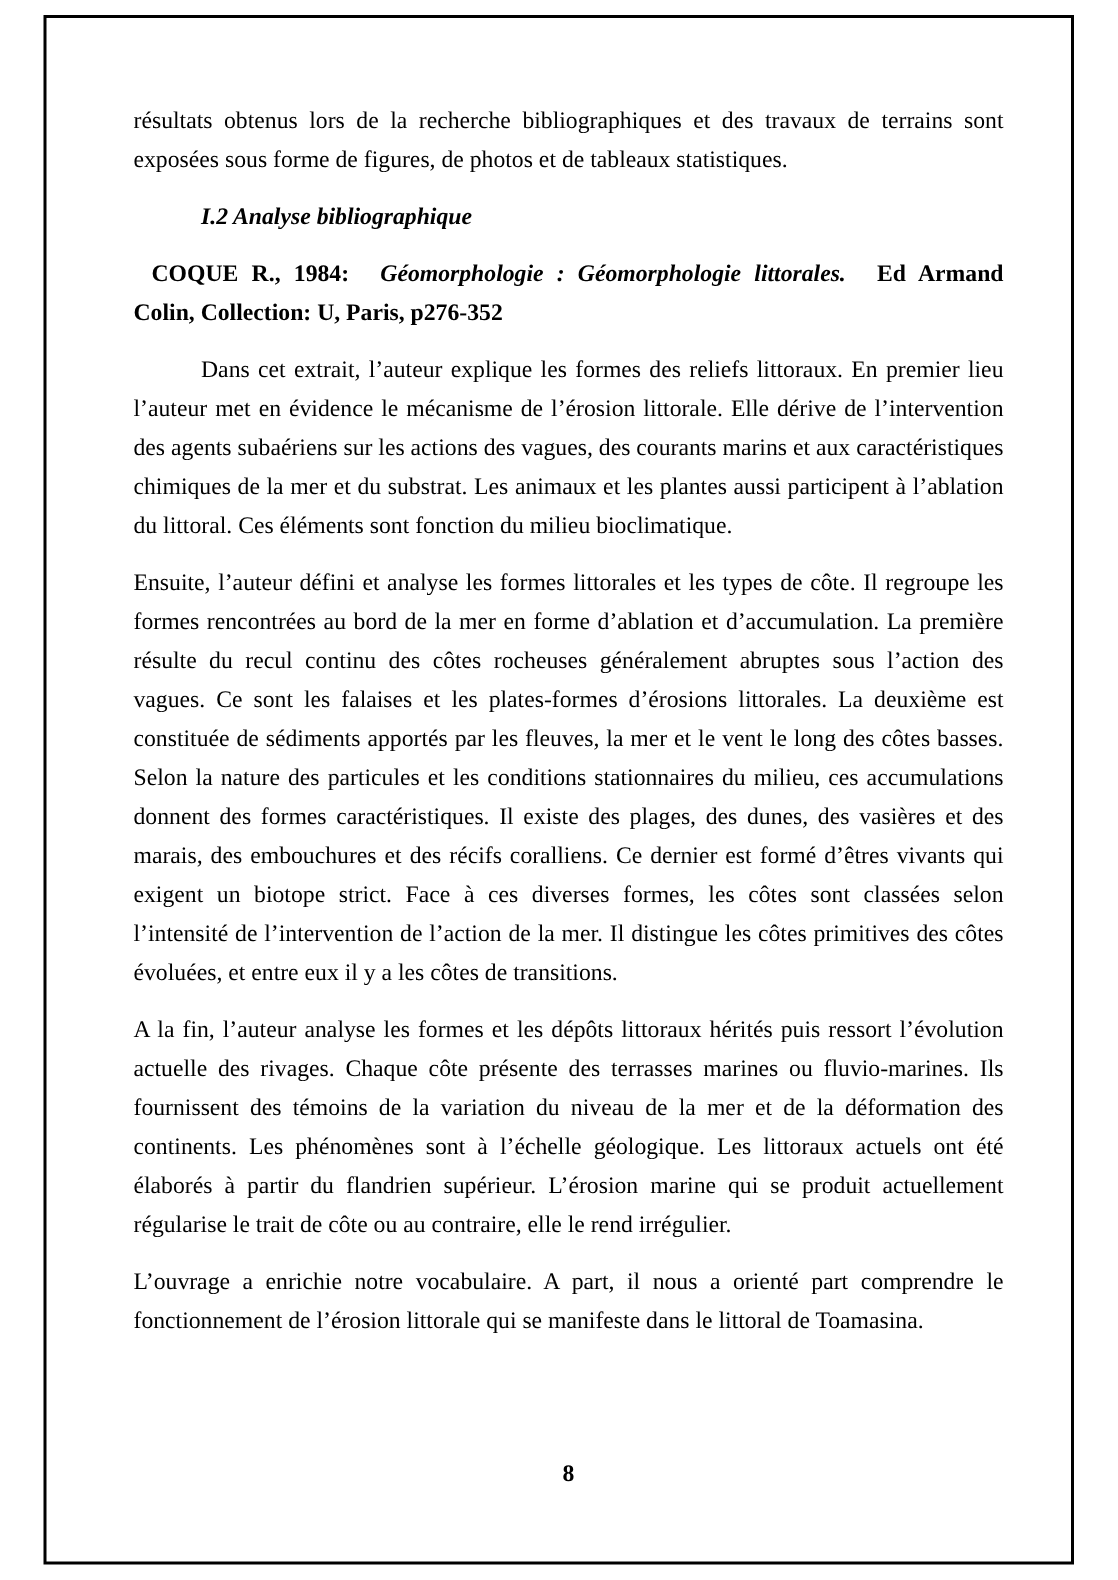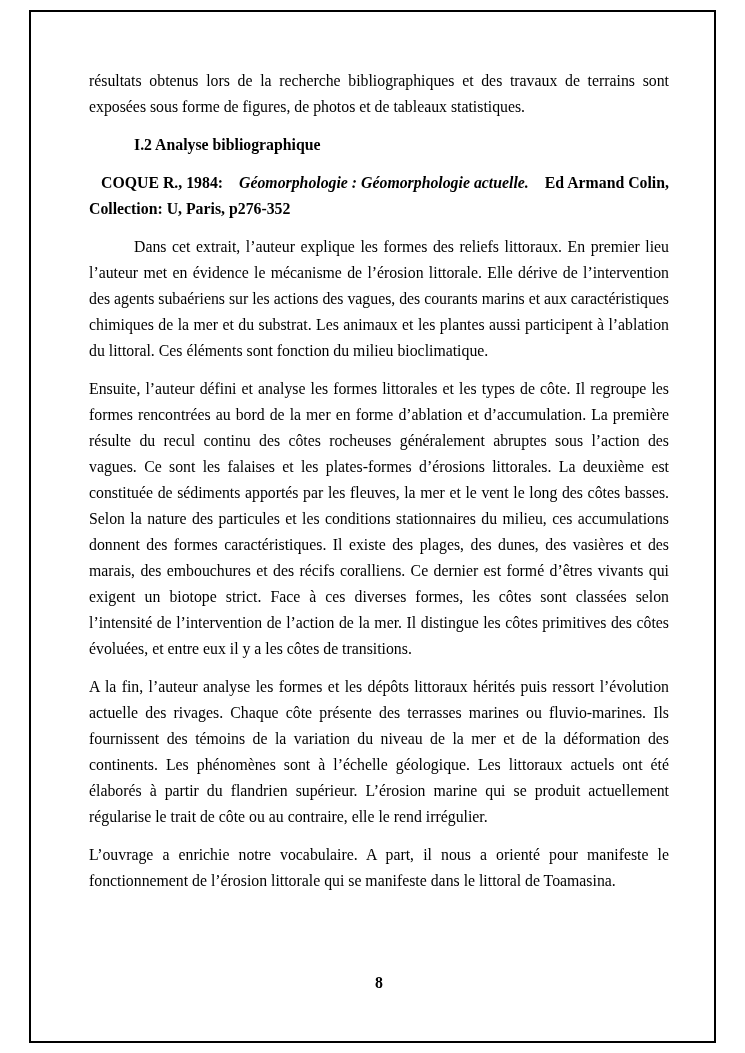--- a/index.html
+++ b/index.html
@@ -30,20 +30,21 @@
     line-height: 26px;
   }
   .content p {
     text-align: justify;
     margin-bottom: 12px;
   }
   .indent { text-indent: 45px; }
   .heading {
     font-weight: bold;
     text-align: left;
+    font-style: italic;
   }
   .reference { font-weight: bold; }
   .italic { font-style: italic; }
   .bold { font-weight: bold; margin-left: 12px; }
   .page-number {
     position: absolute;
     left: 58px;
     top: 962px;
     width: 580px;
     text-align: center;
@@ -55,26 +56,26 @@
 <body>
 
 <div class="page-frame">
   <div class="content">
 
     <p>résultats obtenus lors de la recherche bibliographiques et des travaux de terrains sont exposées sous forme de figures, de photos et de tableaux statistiques.</p>
 
     <p class="heading indent">I.2 Analyse bibliographique</p>
 
 
-    <p class="reference"><span class="bold">COQUE R., 1984: </span><span class="bold italic">Géomorphologie : Géomorphologie actuelle.</span><span class="bold"> Ed Armand Colin, Collection: U, Paris, p276-352</span></p>
+    <p class="reference"><span class="bold">COQUE R., 1984: </span><span class="bold italic">Géomorphologie : Géomorphologie littorales.</span><span class="bold"> Ed Armand Colin, Collection: U, Paris, p276-352</span></p>
 
     <p class="indent">Dans cet extrait, l’auteur explique  les formes des reliefs littoraux. En premier lieu l’auteur met en évidence le mécanisme de l’érosion littorale. Elle dérive de l’intervention des agents subaériens sur les actions des vagues, des courants marins et aux caractéristiques chimiques de la mer et du substrat. Les animaux et les plantes aussi participent à l’ablation du littoral. Ces éléments sont fonction du milieu bioclimatique.</p>
 
     <p>Ensuite, l’auteur défini et analyse les formes littorales et les types de côte. Il regroupe les formes rencontrées au bord de la mer en forme d’ablation et d’accumulation. La première résulte du recul continu des côtes rocheuses généralement abruptes sous l’action des vagues. Ce sont les falaises et les plates-formes d’érosions littorales. La deuxième est constituée de sédiments apportés par les fleuves, la mer et le vent le long des côtes basses. Selon la nature des particules et les conditions stationnaires du milieu, ces accumulations donnent des formes caractéristiques. Il existe des plages, des dunes, des vasières et des marais, des embouchures et des récifs coralliens. Ce dernier est formé d’êtres vivants qui exigent un biotope strict. Face à ces diverses formes, les côtes sont classées selon l’intensité de l’intervention de l’action de la mer.  Il distingue les côtes primitives des côtes évoluées, et entre eux il y a les côtes de transitions.</p>
 
     <p>A la fin, l’auteur analyse les formes et les dépôts littoraux hérités puis ressort l’évolution actuelle des rivages. Chaque côte présente des terrasses marines ou fluvio-marines. Ils fournissent des témoins de la variation du niveau de la mer et de la déformation des continents. Les phénomènes sont à l’échelle géologique. Les littoraux actuels ont été élaborés à partir du flandrien supérieur. L’érosion marine qui se produit actuellement régularise le trait de côte ou au contraire, elle le rend irrégulier.</p>
 
-    <p>L’ouvrage a enrichie notre vocabulaire. A part, il nous a orienté pour manifeste le fonctionnement de l’érosion littorale qui se manifeste dans  le littoral de Toamasina.</p>
+    <p>L’ouvrage a enrichie notre vocabulaire. A part, il nous a orienté part comprendre le fonctionnement de l’érosion littorale qui se manifeste dans  le littoral de Toamasina.</p>
 
   </div>
 
   <div class="page-number">8</div>
 </div>
 
 </body></html>

